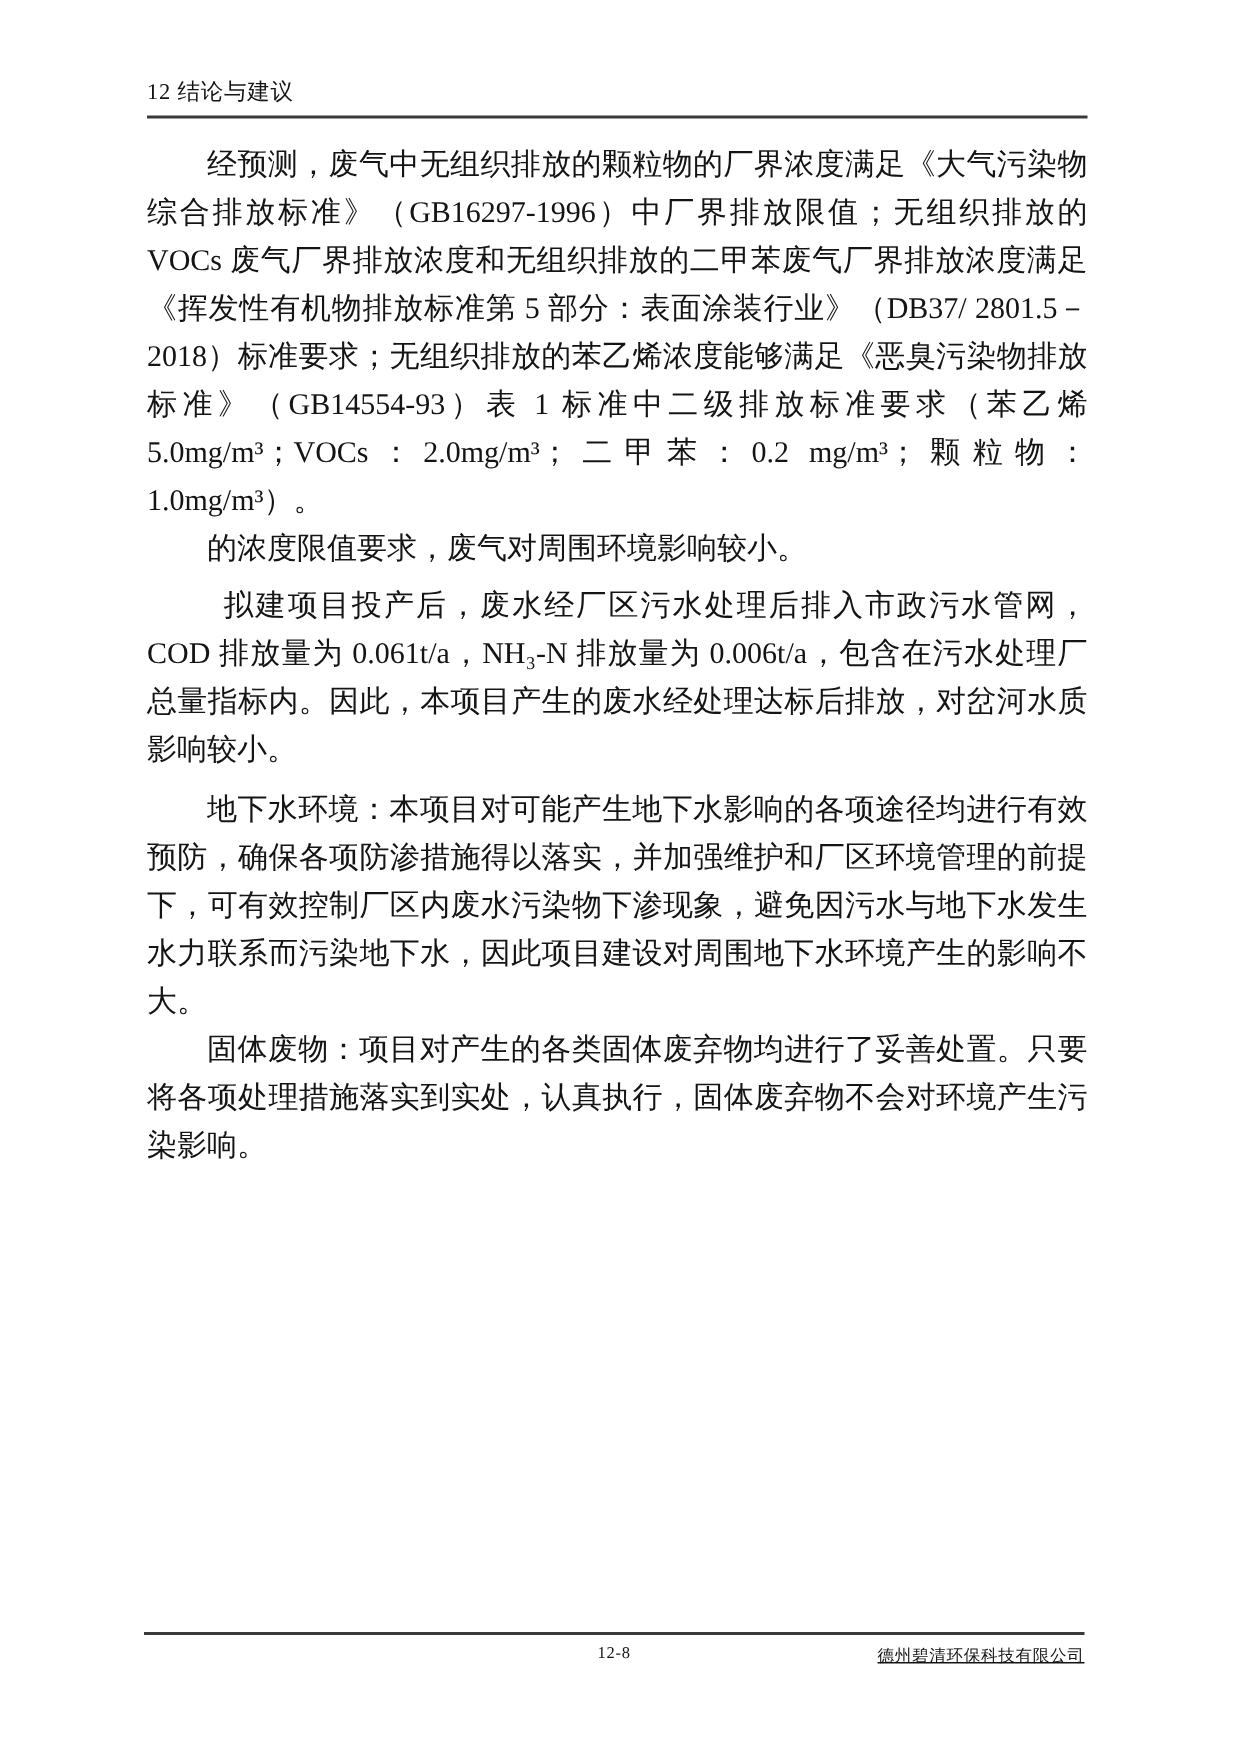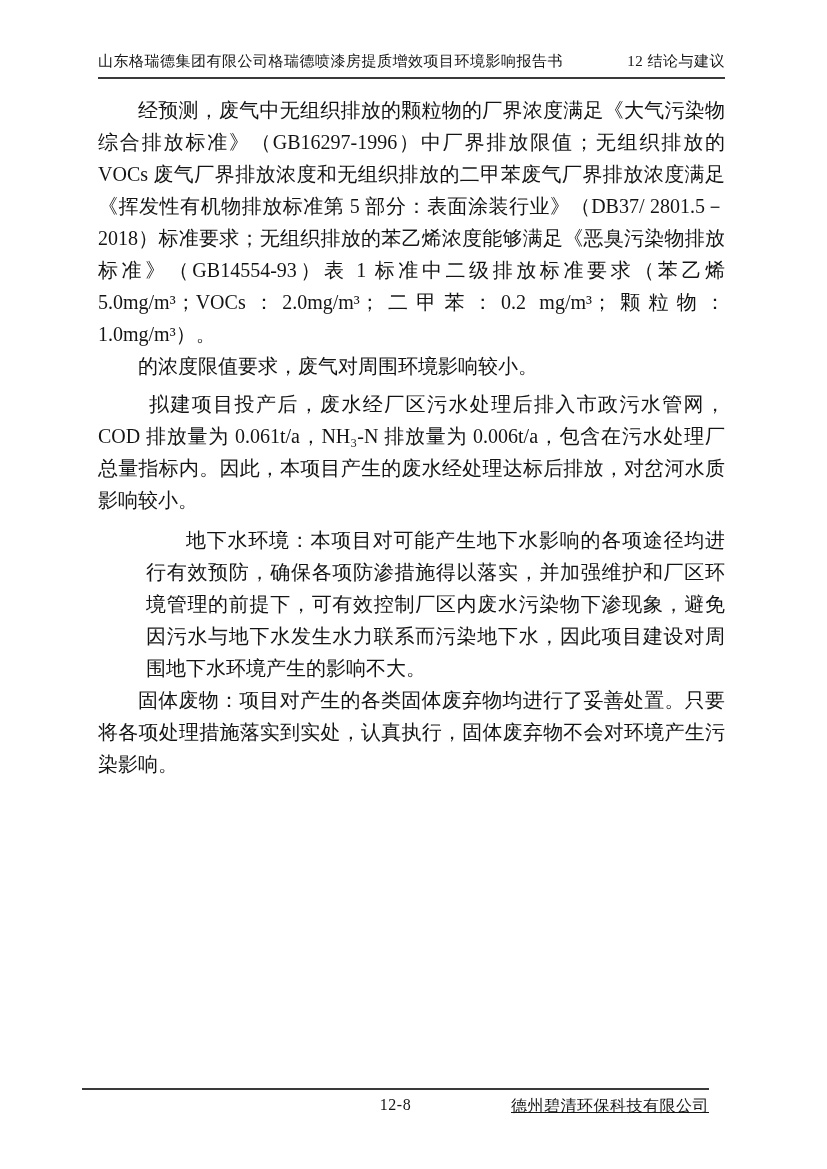--- a/index.html
+++ b/index.html
@@ -35,49 +35,48 @@
     line-height: 32px;
     text-align: justify;
   }
   .content p {
     margin: 0;
     text-indent: 2em;
   }
   .content p.no-indent { text-indent: 0; }
   .content p.indent-lg { text-indent: 2.55em; }
   .content p.gap-sm { margin-top: 6px; }
-  .content p.gap-md { margin-top: 8px; margin-left: 48px; }
+  .content p.gap-md { margin-top: 8px; }
   .page-footer {
     position: absolute;
     top: 1088px;
-    left: 82px;
+    left: 96px;
     width: 627px;
     border-top: 2px solid #3a3a3a;
-    font-size: 16px;
+    font-size: 11px;
     letter-spacing: 0.5px;
     height: 26px;
   }
   .page-footer .page-num {
     position: absolute;
     left: 0; right: 0;
     top: 6px;
     text-align: center;
   }
   .page-footer .company {
     position: absolute;
     right: 0;
     top: 6px;
     text-decoration: underline;
   }
 </style>
 </head>
 <body>
 
 <header class="page-header">
-  <span class="ht">山东格瑞德集团有限公司格瑞德喷漆房提质增效项目环境影响报告书</span>
   <span class="ht">12 结论与建议</span>
 </header>
 
 <main class="content">
   <p>经预测，废气中无组织排放的颗粒物的厂界浓度满足《大气污染物综合排放标准》（GB16297-1996）中厂界排放限值；无组织排放的 VOCs 废气厂界排放浓度和无组织排放的二甲苯废气厂界排放浓度满足《挥发性有机物排放标准第 5 部分：表面涂装行业》（DB37/ 2801.5－2018）标准要求；无组织排放的苯乙烯浓度能够满足《恶臭污染物排放标准》（GB14554-93）表 1 标准中二级排放标准要求（苯乙烯 5.0mg/m³；VOCs：2.0mg/m³；二甲苯：0.2 mg/m³；颗粒物：1.0mg/m³）。</p>
   <p>的浓度限值要求，废气对周围环境影响较小。</p>
   <p class="indent-lg gap-sm">拟建项目投产后，废水经厂区污水处理后排入市政污水管网，COD 排放量为 0.061t/a，NH₃-N 排放量为 0.006t/a，包含在污水处理厂总量指标内。因此，本项目产生的废水经处理达标后排放，对岔河水质影响较小。</p>
   <p class="gap-md">地下水环境：本项目对可能产生地下水影响的各项途径均进行有效预防，确保各项防渗措施得以落实，并加强维护和厂区环境管理的前提下，可有效控制厂区内废水污染物下渗现象，避免因污水与地下水发生水力联系而污染地下水，因此项目建设对周围地下水环境产生的影响不大。</p>
   <p>固体废物：项目对产生的各类固体废弃物均进行了妥善处置。只要将各项处理措施落实到实处，认真执行，固体废弃物不会对环境产生污染影响。</p>
 

